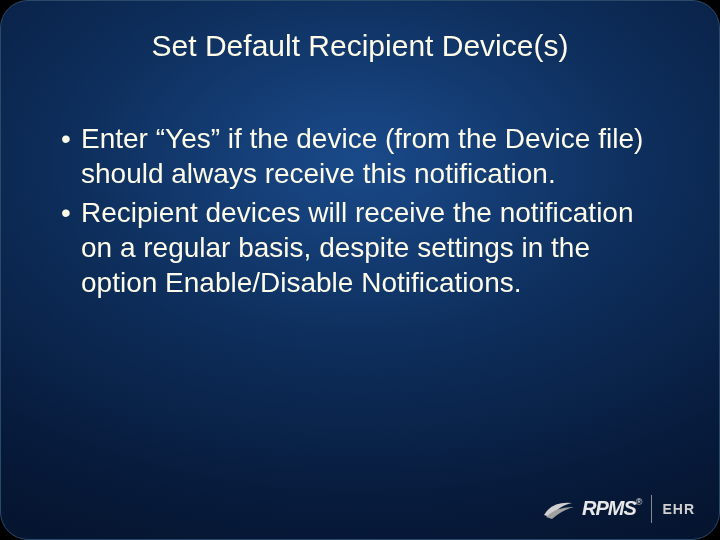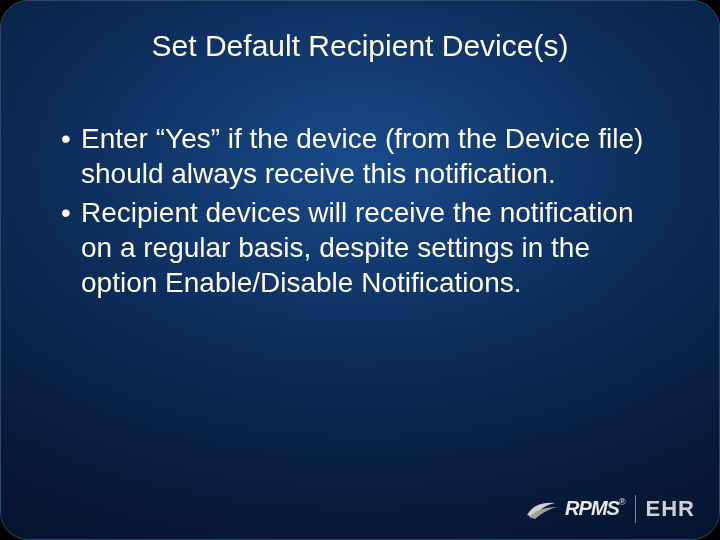--- a/index.html
+++ b/index.html
@@ -85,21 +85,21 @@
   }
   .divider {
     width: 1px;
     height: 28px;
     background: #888;
     margin: 0 8px;
   }
   .ehr-text {
     font-family: Arial, sans-serif;
     font-weight: bold;
-    font-size: 22px;
+    font-size: 14px;
     color: #d0d0d0;
     letter-spacing: 1px;
   }
 </style>
 </head>
 <body>
 
 <div class="slide">
 
   <h1 class="title">Set Default Recipient Device(s)</h1>

